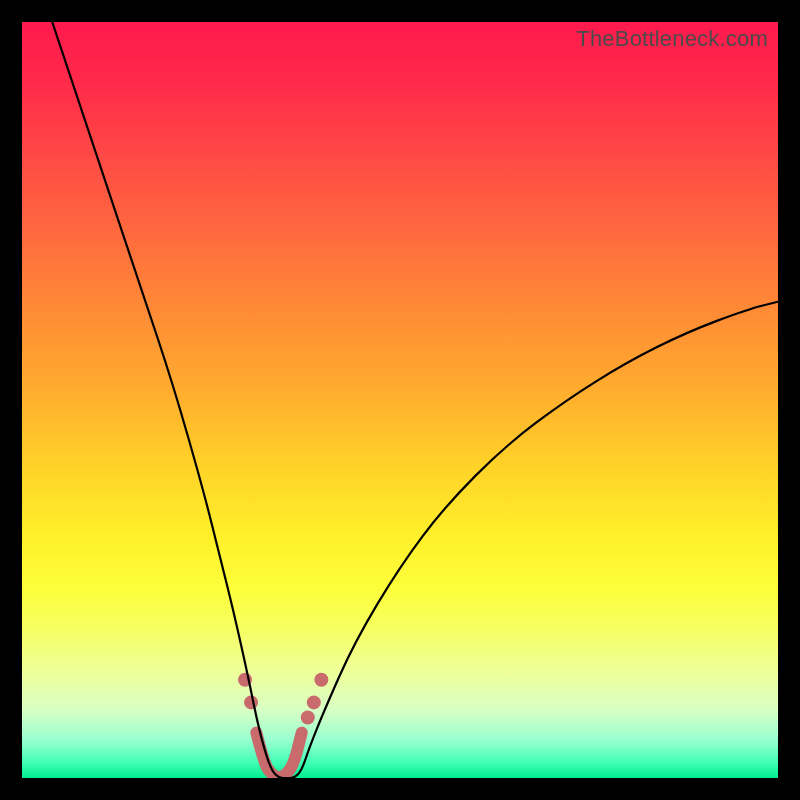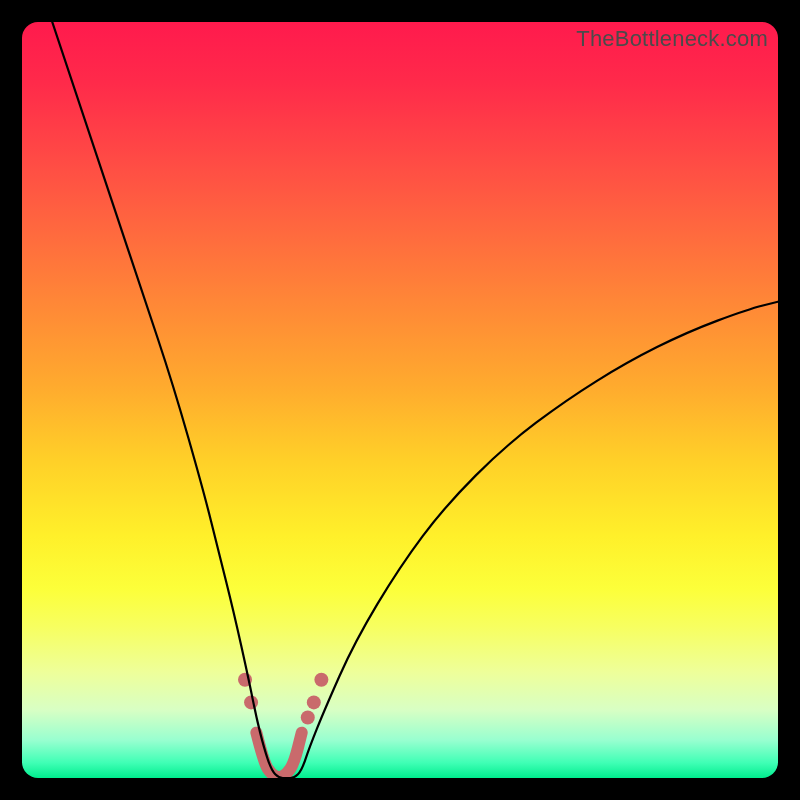--- a/index.html
+++ b/index.html
@@ -26,21 +26,20 @@
       #ffaa2e 48%,
       #ffd028 58%,
       #fff02a 68%,
       #fcff3a 75%,
       #f7ff60 80%,
       #eeff9a 86%,
       #d8ffc4 91%,
       #98ffd0 95%,
       #3fffb5 98%,
       #00ed8e 100%);
-    border-radius: 16px;
   }
   .attrib {
     position: absolute;
     top: 4px;
     right: 10px;
     color: #4b4b4b;
     font-size: 22px;
     letter-spacing: 0.2px;
     font-weight: 400;
   }

